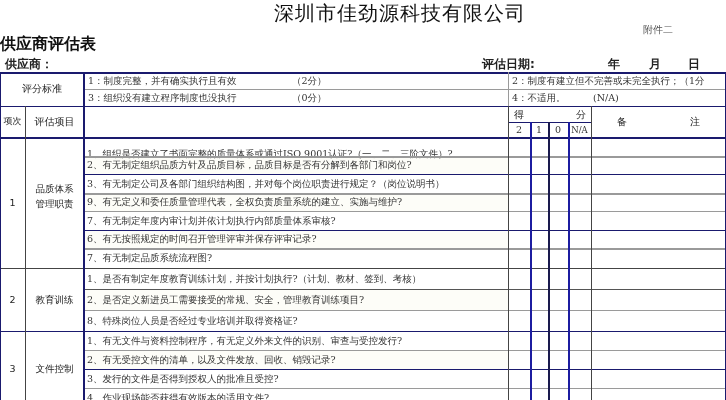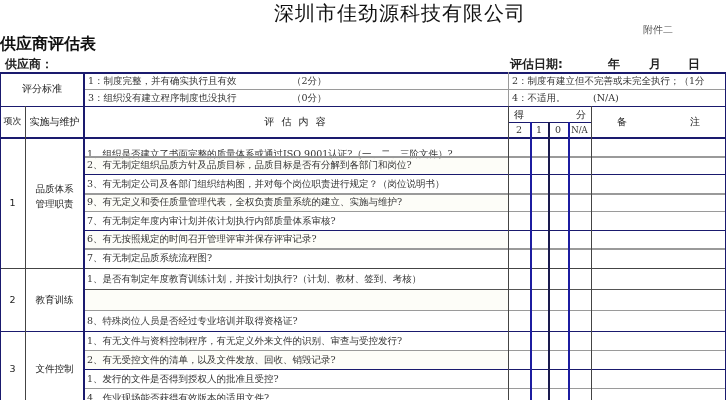--- a/index.html
+++ b/index.html
@@ -3,21 +3,21 @@
 <meta charset="utf-8">
 <style>
   html, body { margin:0; padding:0; background:#ffffff; }
   body { width:726px; height:400px; overflow:hidden; position:relative;
          font-family:"DejaVu Serif", serif; color:#222; }
   .abs { position:absolute; white-space:nowrap; }
   .company-title { left:0; width:800px; top:0; text-align:center; font-size:20px; letter-spacing:1px; color:#111; font-family:"DejaVu Serif", serif; }
   .attachment { left:643px; top:23px; font-size:10px; color:#555; }
   .form-title { left:0; width:726px; top:34px; text-align:left; font-size:16px; font-weight:bold; font-family:"DejaVu Sans", sans-serif; color:#111; }
   .supplier-label { left:5px; top:56px; font-size:12px; font-weight:bold; font-family:"DejaVu Sans", sans-serif; }
-  .date-label { left:510px; top:56px; font-size:12px; font-weight:bold; font-family:"DejaVu Sans", sans-serif;text-align:center; }
+  .date-label { left:482px; top:56px; font-size:12px; font-weight:bold; font-family:"DejaVu Sans", sans-serif;text-align:center; }
   .date-part { top:56px; font-size:12px; font-weight:bold; font-family:"DejaVu Sans", sans-serif; }
 
   .grid { position:absolute; left:0; top:72px; width:726px; height:328px; }
   .line-h { position:absolute; left:0; height:1px; }
   .line-v { position:absolute; width:1px; }
   .cell { position:absolute; font-size:9.5px; line-height:1; display:flex; align-items:center; box-sizing:border-box; color:#333; }
   .bold { font-weight:normal; font-family:"DejaVu Sans", sans-serif; color:#222; }
   .center { justify-content:center; text-align:center; }
   .row-stripe { position:absolute; left:84px; width:424px; background:#fdfdf8; }
 </style>
@@ -44,22 +44,21 @@
   <div class="cell bold center" style="left:0;top:0;width:84px;height:34px;font-size:10px">评分标准</div>
   <div class="cell" style="left:88px;top:0;height:17px;width:250px">1：制度完整，并有确实执行且有效</div>
   <div class="cell" style="left:292px;top:0;height:17px">（2分）</div>
   <div class="cell" style="left:512px;top:0;height:17px;width:214px;overflow:hidden">2：制度有建立但不完善或未完全执行；（1分</div>
   <div class="cell" style="left:88px;top:17px;height:17px;width:250px">3：组织没有建立程序制度也没执行</div>
   <div class="cell" style="left:292px;top:17px;height:17px">（0分）</div>
   <div class="cell" style="left:512px;top:17px;height:17px">4：不适用。</div>
   <div class="cell" style="left:593px;top:17px;height:17px">(N/A)</div>
 
   <div class="cell bold center" style="left:0;top:34px;width:25px;height:31px;font-size:9px">项次</div>
-  <div class="cell bold center" style="left:25px;top:34px;width:59px;height:31px;font-size:10px">实施与维护</div>
-  <div class="cell bold center" style="left:84px;top:34px;width:424px;height:31px;font-size:10px;letter-spacing:2px">评 估 内 容</div>
+  <div class="cell bold center" style="left:25px;top:34px;width:59px;height:31px;font-size:10px">评估项目</div>
   <div class="cell bold" style="left:514px;top:35px;height:15px;font-size:10px">得</div>
   <div class="cell bold" style="left:576px;top:35px;height:15px;font-size:10px">分</div>
   <div class="cell center" style="left:508px;top:51px;width:22px;height:14px">2</div>
   <div class="cell center" style="left:530px;top:51px;width:18px;height:14px">1</div>
   <div class="cell center" style="left:548px;top:51px;width:20px;height:14px">0</div>
   <div class="cell center" style="left:568px;top:51px;width:23px;height:14px;font-size:8.5px">N/A</div>
   <div class="cell bold" style="left:617px;top:34px;height:31px;font-size:10px">备</div>
   <div class="cell bold" style="left:690px;top:34px;height:31px;font-size:10px">注</div>
 
   <div class="cell bold center" style="left:0;top:65px;width:25px;height:131px">1</div>
@@ -69,27 +68,28 @@
   <div class="cell" style="left:87px;top:84px;height:18px">2、有无制定组织品质方针及品质目标，品质目标是否有分解到各部门和岗位?</div>
   <div class="cell" style="left:87px;top:102px;height:19px">3、有无制定公司及各部门组织结构图，并对每个岗位职责进行规定？（岗位说明书）</div>
   <div class="cell" style="left:87px;top:121px;height:18px">9、有无定义和委任质量管理代表，全权负责质量系统的建立、实施与维护?</div>
   <div class="cell" style="left:87px;top:139px;height:19px">7、有无制定年度内审计划并依计划执行内部质量体系审核?</div>
   <div class="cell" style="left:87px;top:158px;height:18px">6、有无按照规定的时间召开管理评审并保存评审记录?</div>
   <div class="cell" style="left:87px;top:176px;height:20px">7、有无制定品质系统流程图?</div>
 
   <div class="cell bold center" style="left:0;top:196px;width:25px;height:63px">2</div>
   <div class="cell bold center" style="left:25px;top:196px;width:59px;height:63px">教育训练</div>
   <div class="cell" style="left:87px;top:196px;height:21px">1、是否有制定年度教育训练计划，并按计划执行?（计划、教材、签到、考核）</div>
+  <div class="cell" style="left:87px;top:217px;height:21px">2、是否定义新进员工需要接受的常规、安全，管理教育训练项目?</div>
   <div class="cell" style="left:87px;top:238px;height:21px">8、特殊岗位人员是否经过专业培训并取得资格证?</div>
 
   <div class="cell bold center" style="left:0;top:259px;width:25px;height:76px">3</div>
   <div class="cell bold center" style="left:25px;top:259px;width:59px;height:76px">文件控制</div>
   <div class="cell" style="left:87px;top:259px;height:19px">1、有无文件与资料控制程序，有无定义外来文件的识别、审查与受控发行?</div>
   <div class="cell" style="left:87px;top:278px;height:19px">2、有无受控文件的清单，以及文件发放、回收、销毁记录?</div>
-  <div class="cell" style="left:87px;top:297px;height:19px">1、发行的文件是否得到授权人的批准且受控?</div>
+  <div class="cell" style="left:87px;top:297px;height:19px">3、发行的文件是否得到授权人的批准且受控?</div>
   <div class="cell" style="left:87px;top:316px;height:19px">4、作业现场能否获得有效版本的适用文件?</div>
 
   <div class="line-h" style="top:0;width:726px;background:#1a1a6e;height:2px"></div>
   <div class="line-h" style="top:17px;left:84px;width:642px;background:#9a9a9a"></div>
   <div class="line-h" style="top:34px;width:726px;background:#1a1a6e"></div>
   <div class="line-h" style="top:50px;left:508px;width:83px;background:#1a1a6e"></div>
   <div class="line-h" style="top:65px;width:726px;background:#1a1a6e;height:2px"></div>
 
   <div class="line-h" style="top:84px;left:84px;width:642px;background:#9a9a9a;height:2px"></div>
   <div class="line-h" style="top:102px;left:84px;width:642px;background:#1a1a6e"></div>

